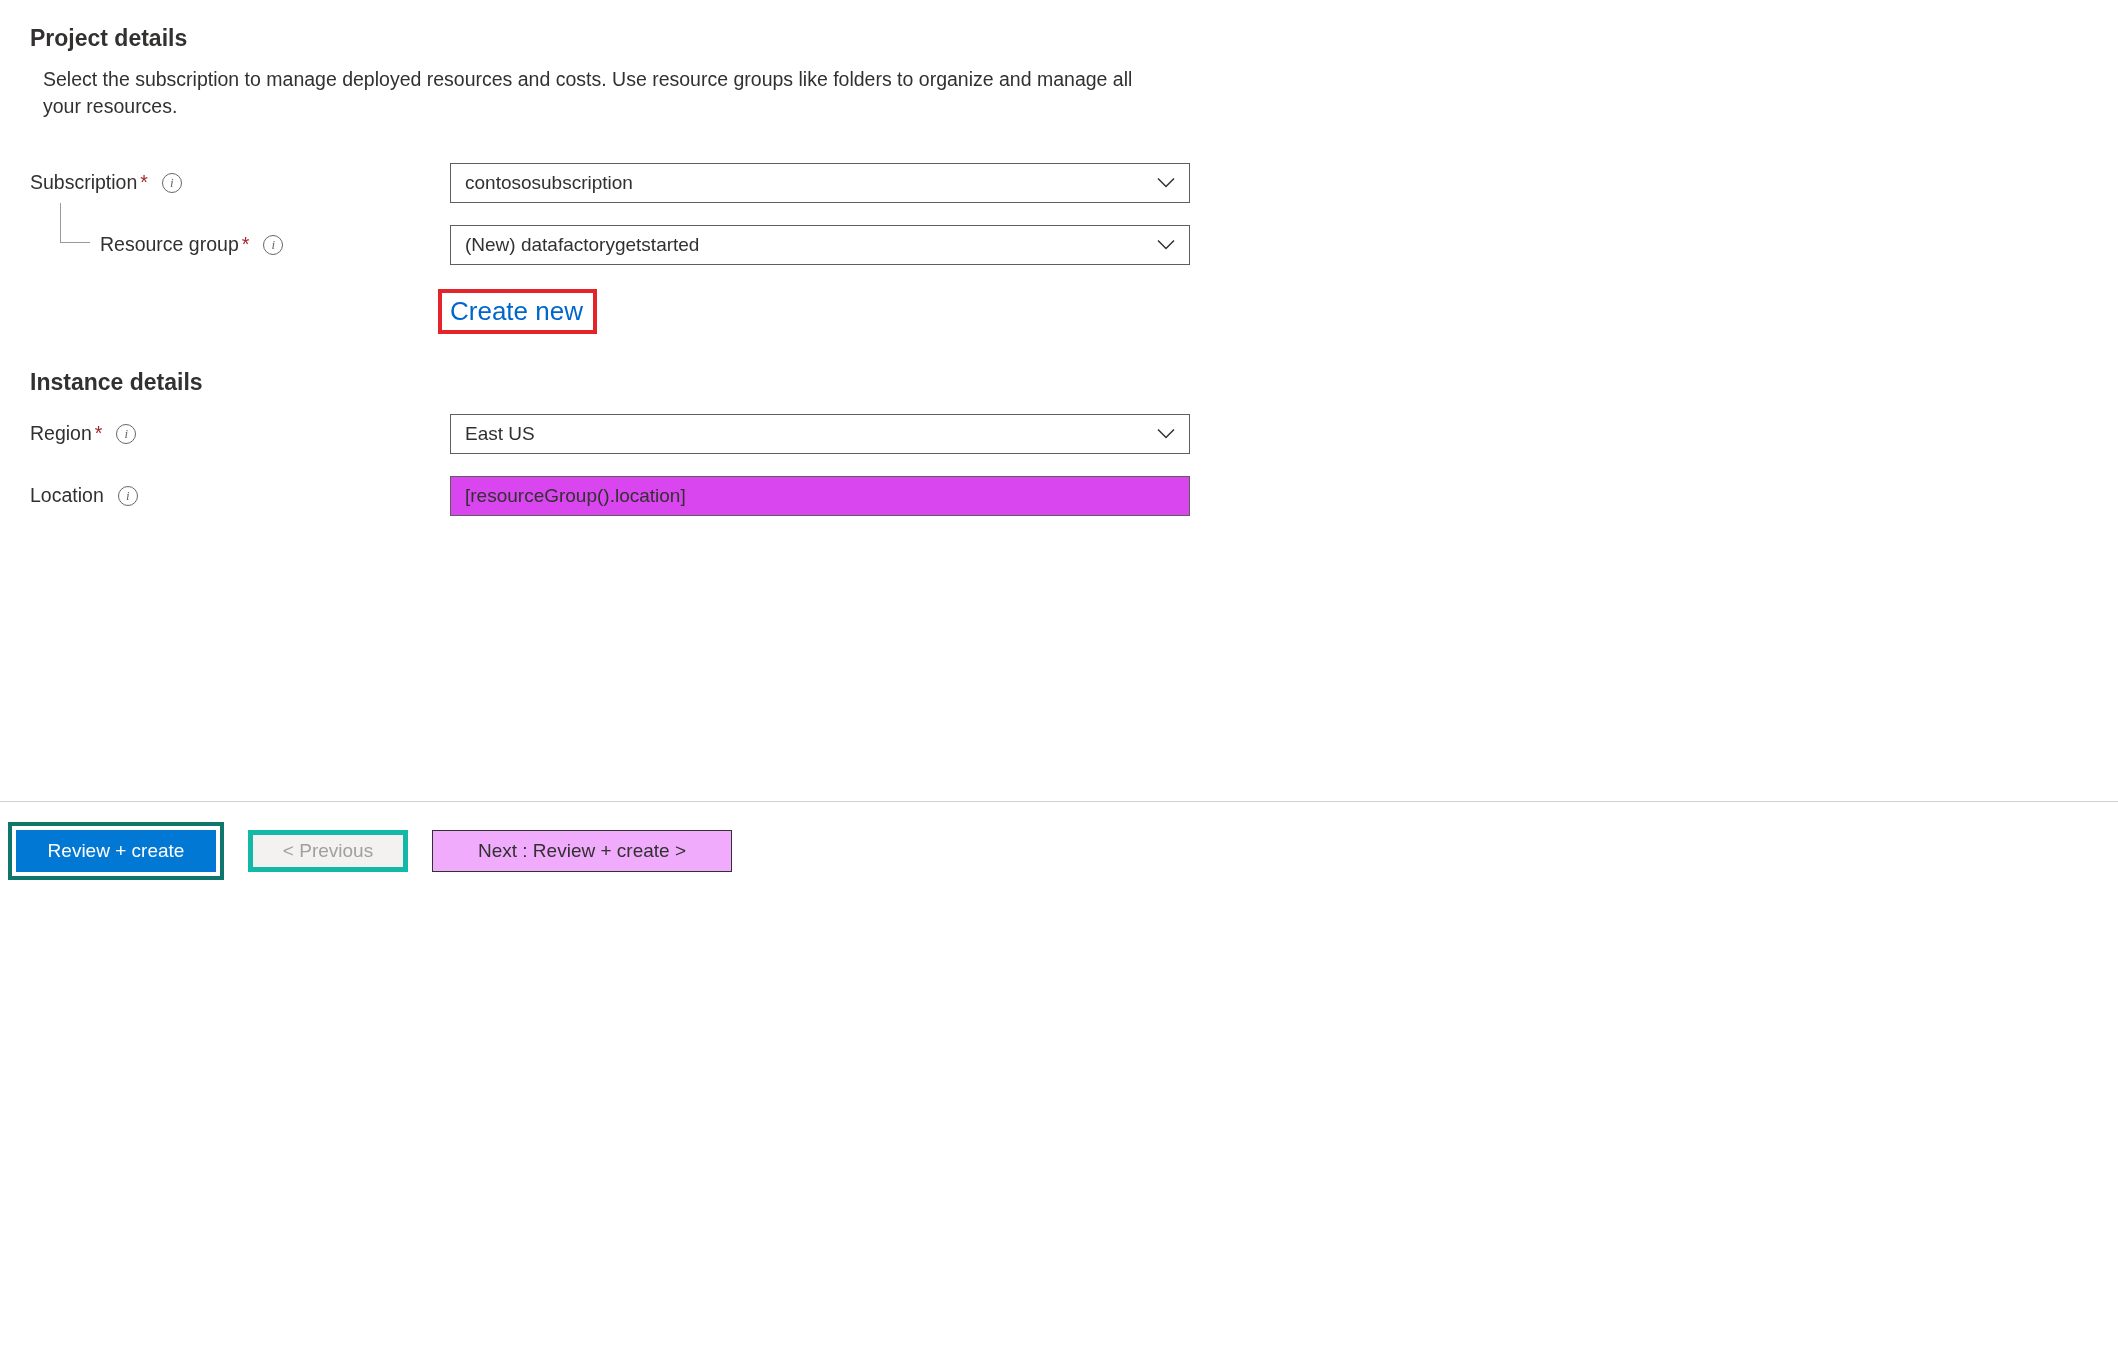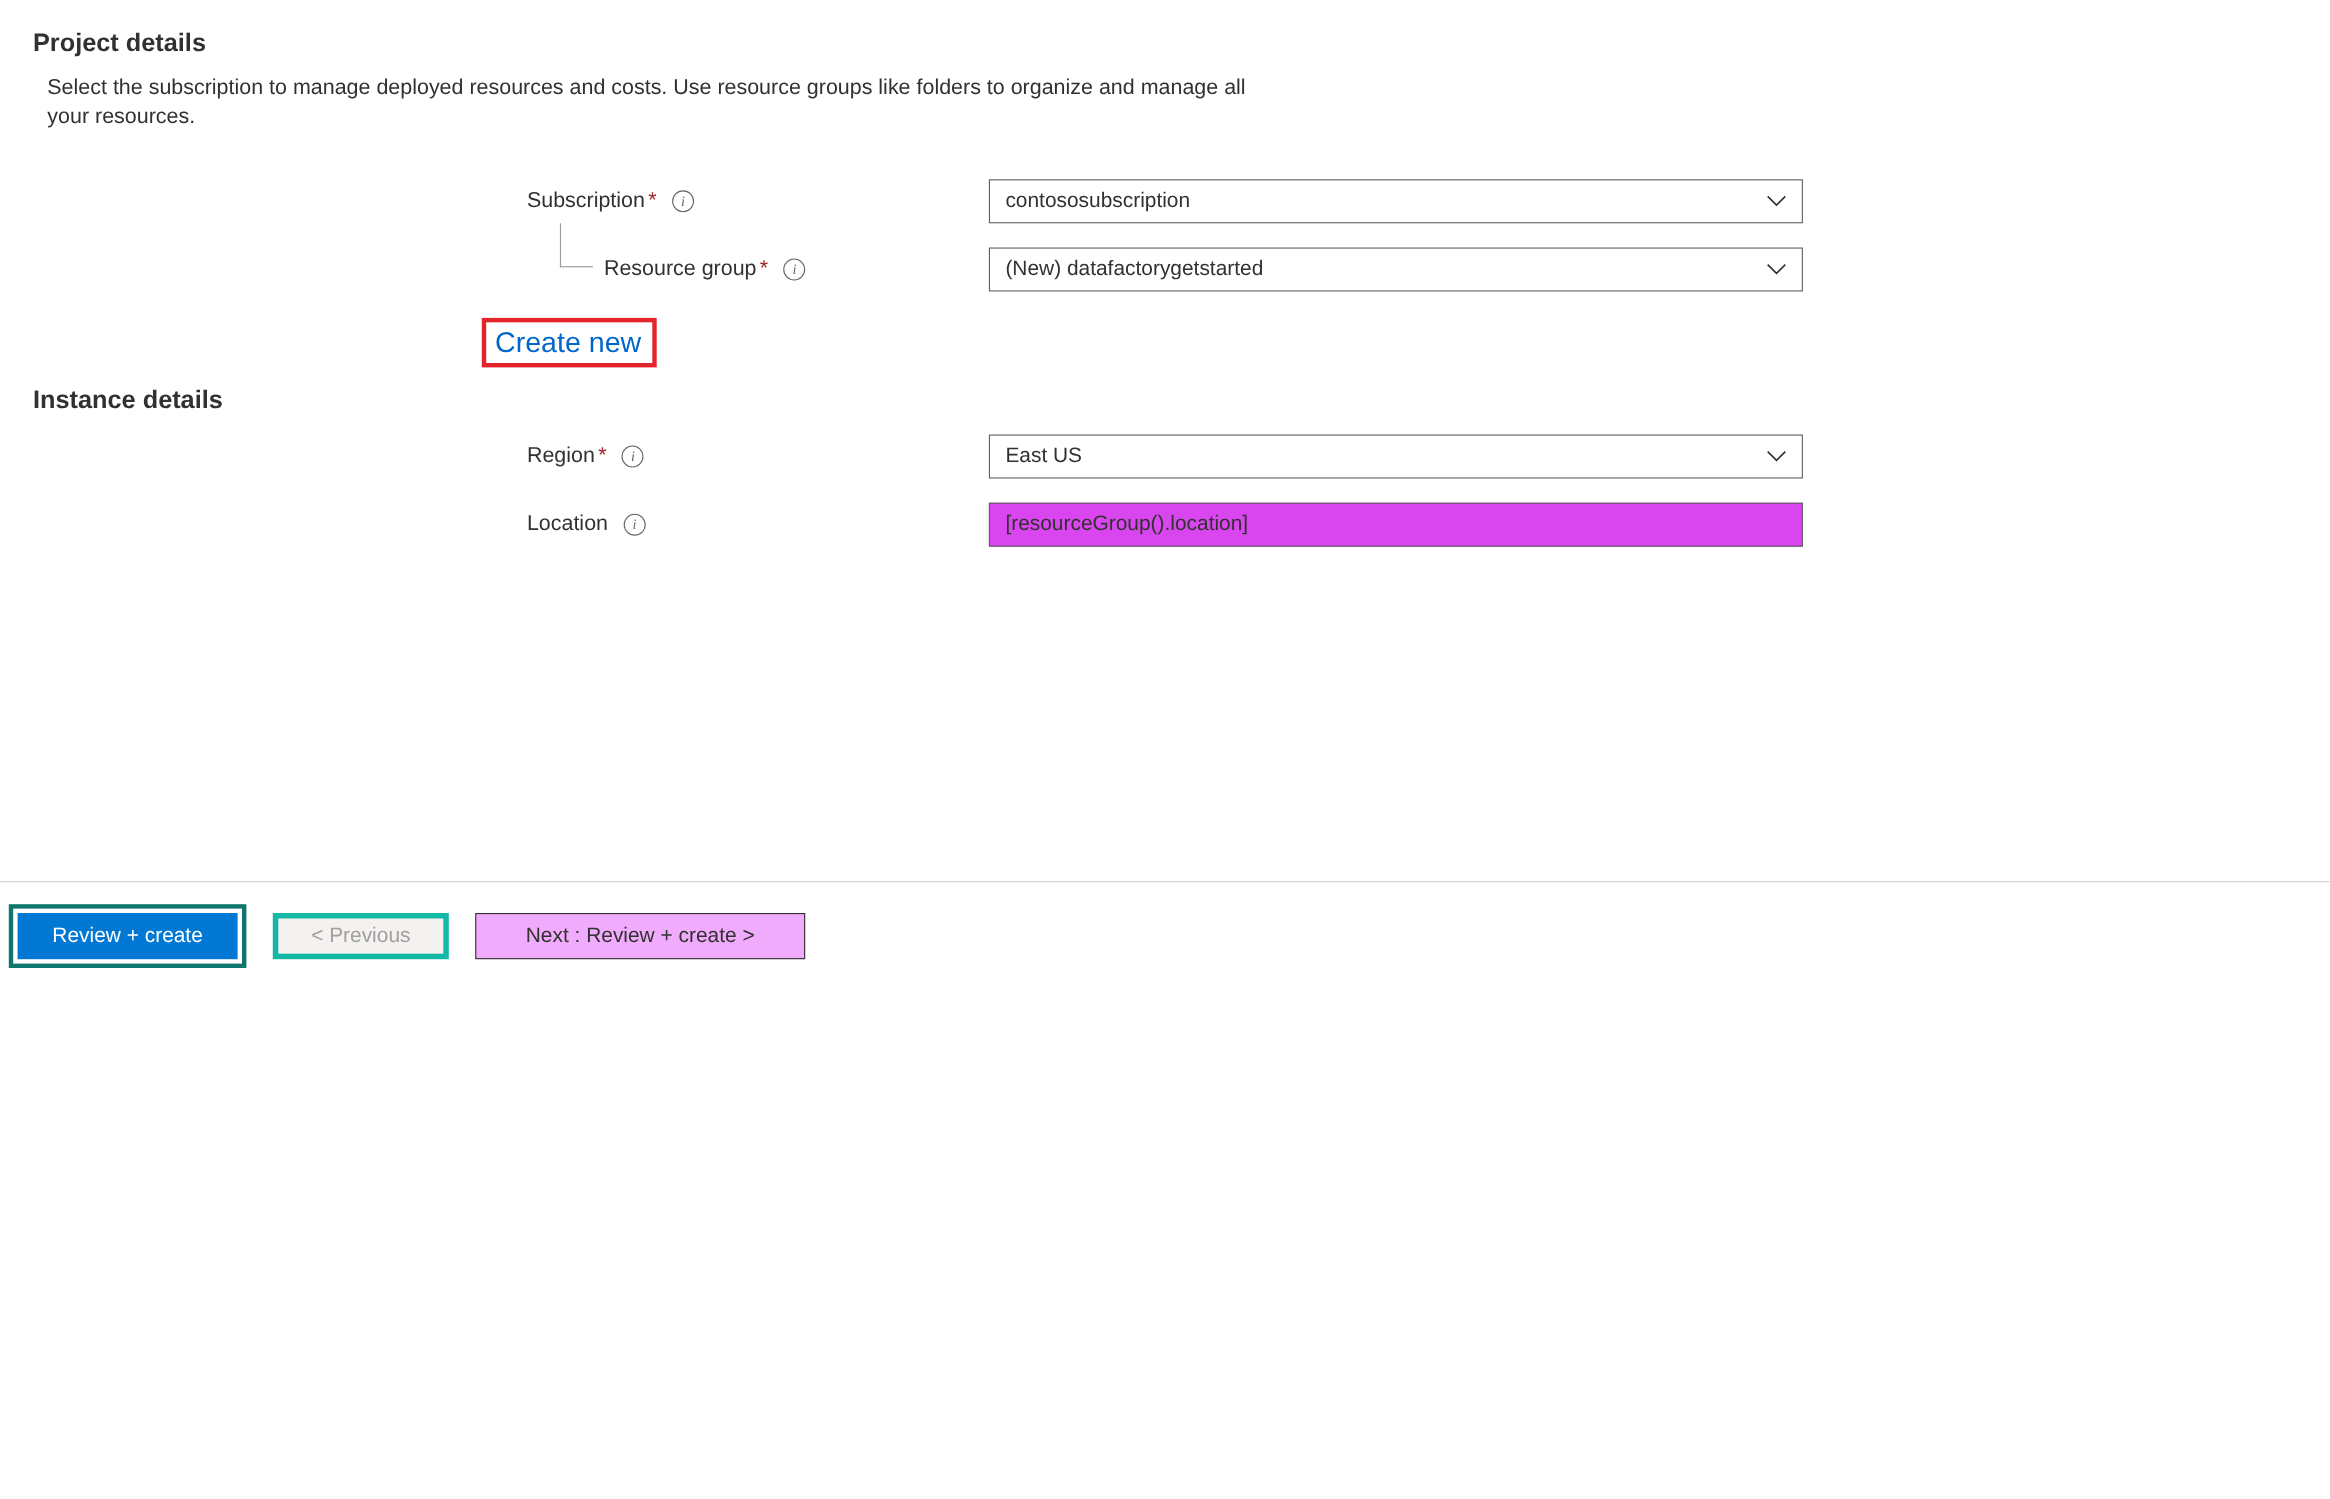--- a/index.html
+++ b/index.html
@@ -27,21 +27,20 @@
       color: #323130;
       line-height: 1.4;
       margin-bottom: 42px;
       max-width: 1100px;
       margin-left: 13px;
     }
     .form-row {
       display: flex;
       align-items: center;
       margin-bottom: 22px;
-      justify-content: center;
     }
     .label-col {
       width: 420px;
       display: flex;
       align-items: center;
       font-size: 19.5px;
       color: #323130;
     }
     .label-col.indented {
       padding-left: 70px;
@@ -130,21 +129,21 @@
       cursor: pointer;
     }
     .highlight-red {
       border: 4px solid #e3242b;
       display: inline-block;
       padding: 3px 10px 3px 8px;
       margin-left: -12px;
       margin-top: 2px;
     }
     .instance-section {
-      margin-top: 16px;
+      margin-top: 35px;
     }
     .footer-bar {
       position: absolute;
       bottom: 0;
       left: 0;
       right: 0;
       border-top: 1px solid #d2d0ce;
       padding: 20px 8px;
       display: flex;
       gap: 24px;

